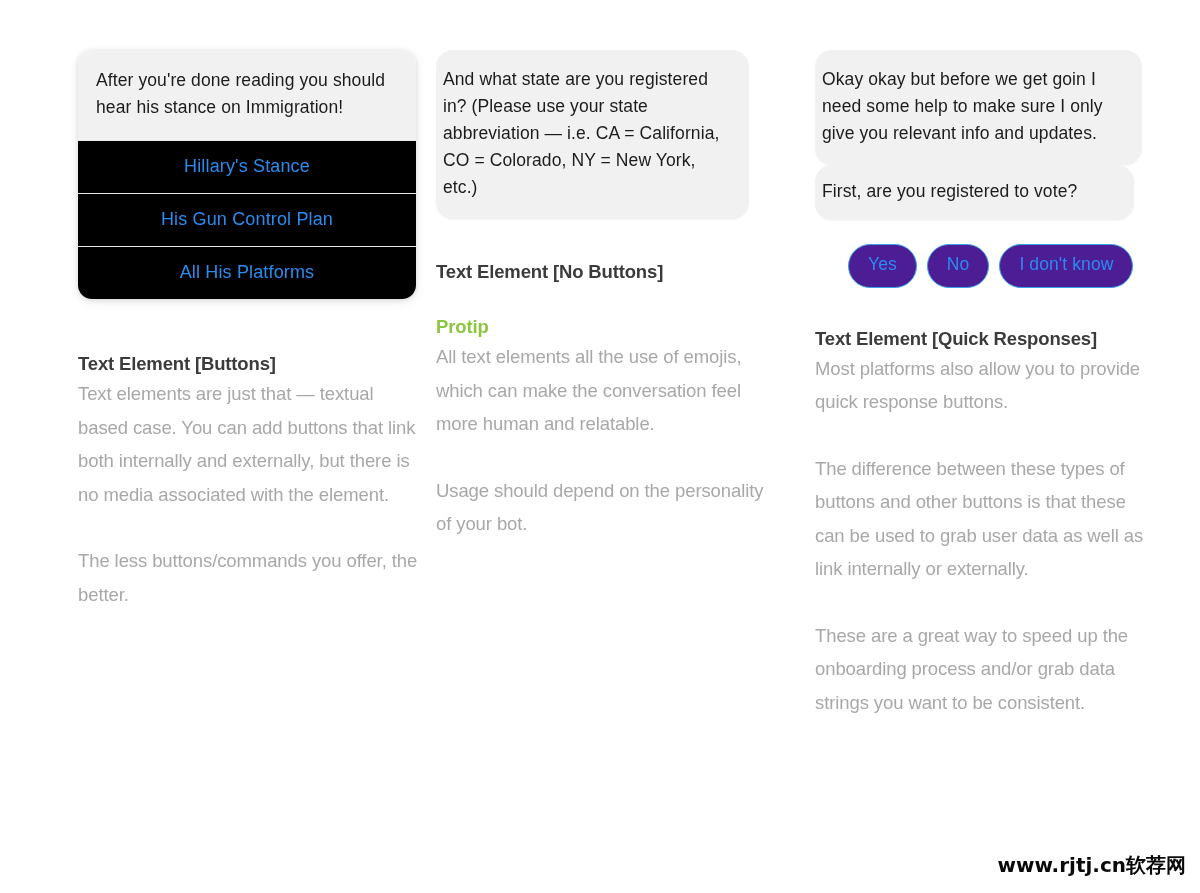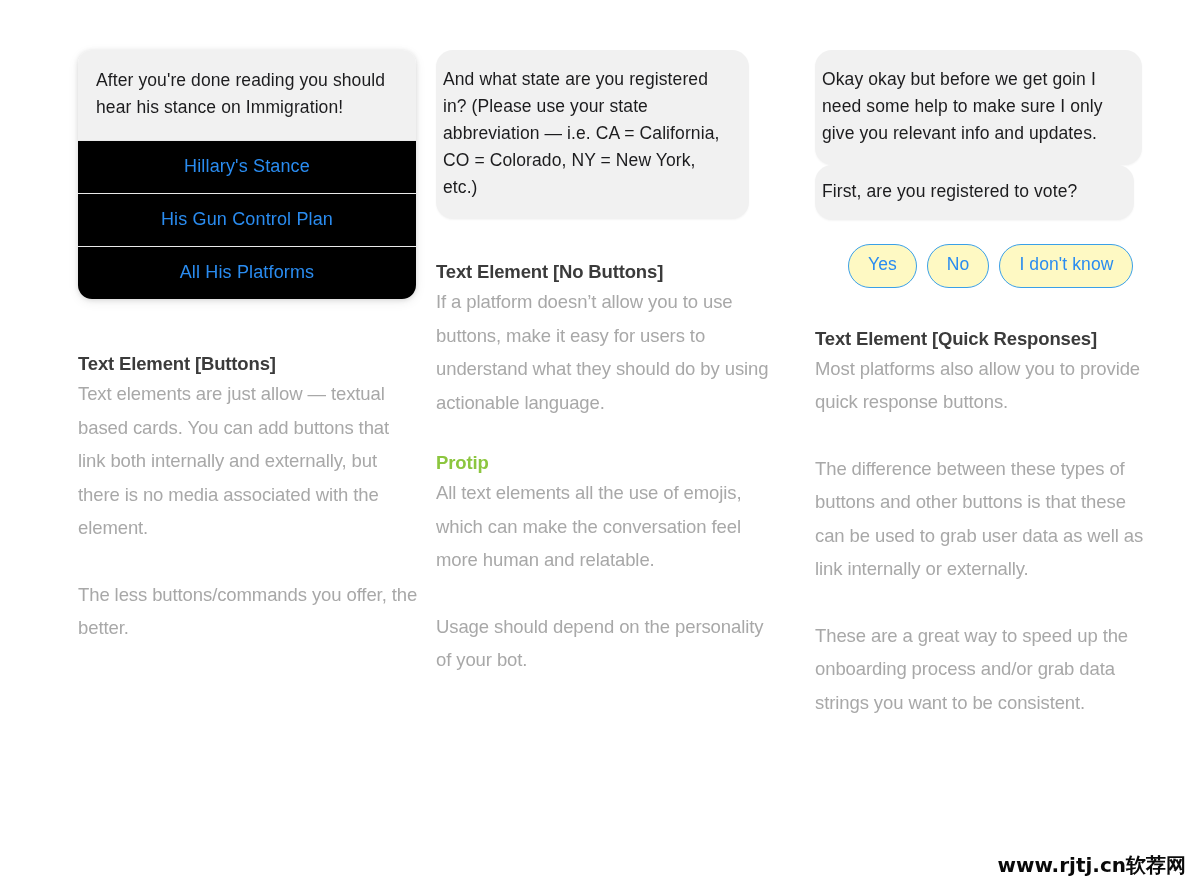--- a/index.html
+++ b/index.html
@@ -80,21 +80,21 @@
   
   .quick-replies {
     display: flex;
     gap: 10px;
     margin-top: 24px;
     padding-left: 33px;
   }
   .pill {
     border: 1.6px solid #3aa0e8;
     border-radius: 999px;
-    background: #fef9c3;
+    background: #4c1d95;
     color: #2a8cf0;
     font-size: 17.5px;
     line-height: 1;
     padding: 11px 19px 13px 19px;
     letter-spacing: 0.1px;
     cursor: pointer;
     white-space: nowrap;
   }
   .heading {
     font-size: 18.5px;
@@ -143,33 +143,32 @@
 
     <div class="chat-card">
       <div class="chat-card-text">After you're done reading you should hear his stance on Immigration!</div>
       <div class="chat-card-btn">Hillary's Stance</div>
       <div class="chat-card-btn">His Gun Control Plan</div>
       <div class="chat-card-btn">All His Platforms</div>
     </div>
 
     <div class="copy">
       <h3 class="heading">Text Element [Buttons]</h3>
-      <p class="para">Text elements are just allow — textual based cards. You can add buttons that link both internally and externally, but there is no media associated with the element.</p>
+      <p class="para">Text elements are just that — textual based case. You can add buttons that link both internally and externally, but there is no media associated with the element.</p>
       <p class="para">The less buttons/commands you offer, the better.</p>
     </div>
 
   </div>
 
   <div class="column col-2">
 
     <div class="bubble">And what state are you registered in? (Please use your state abbreviation — i.e. CA = California, CO = Colorado, NY = New York, etc.)</div>
 
     <div class="copy">
       <h3 class="heading">Text Element [No Buttons]</h3>
-      <p class="para">If a platform doesn’t  allow you to use buttons, make it easy for users to understand what they should do by using actionable language.</p>
     </div>
 
     <div class="protip-wrap">
       <h3 class="heading protip">Protip</h3>
       <p class="para">All text elements all the use of emojis, which can make the conversation feel more human and relatable.</p>
       <p class="para">Usage should depend on the personality of your bot.</p>
     </div>
 
   </div>
 

